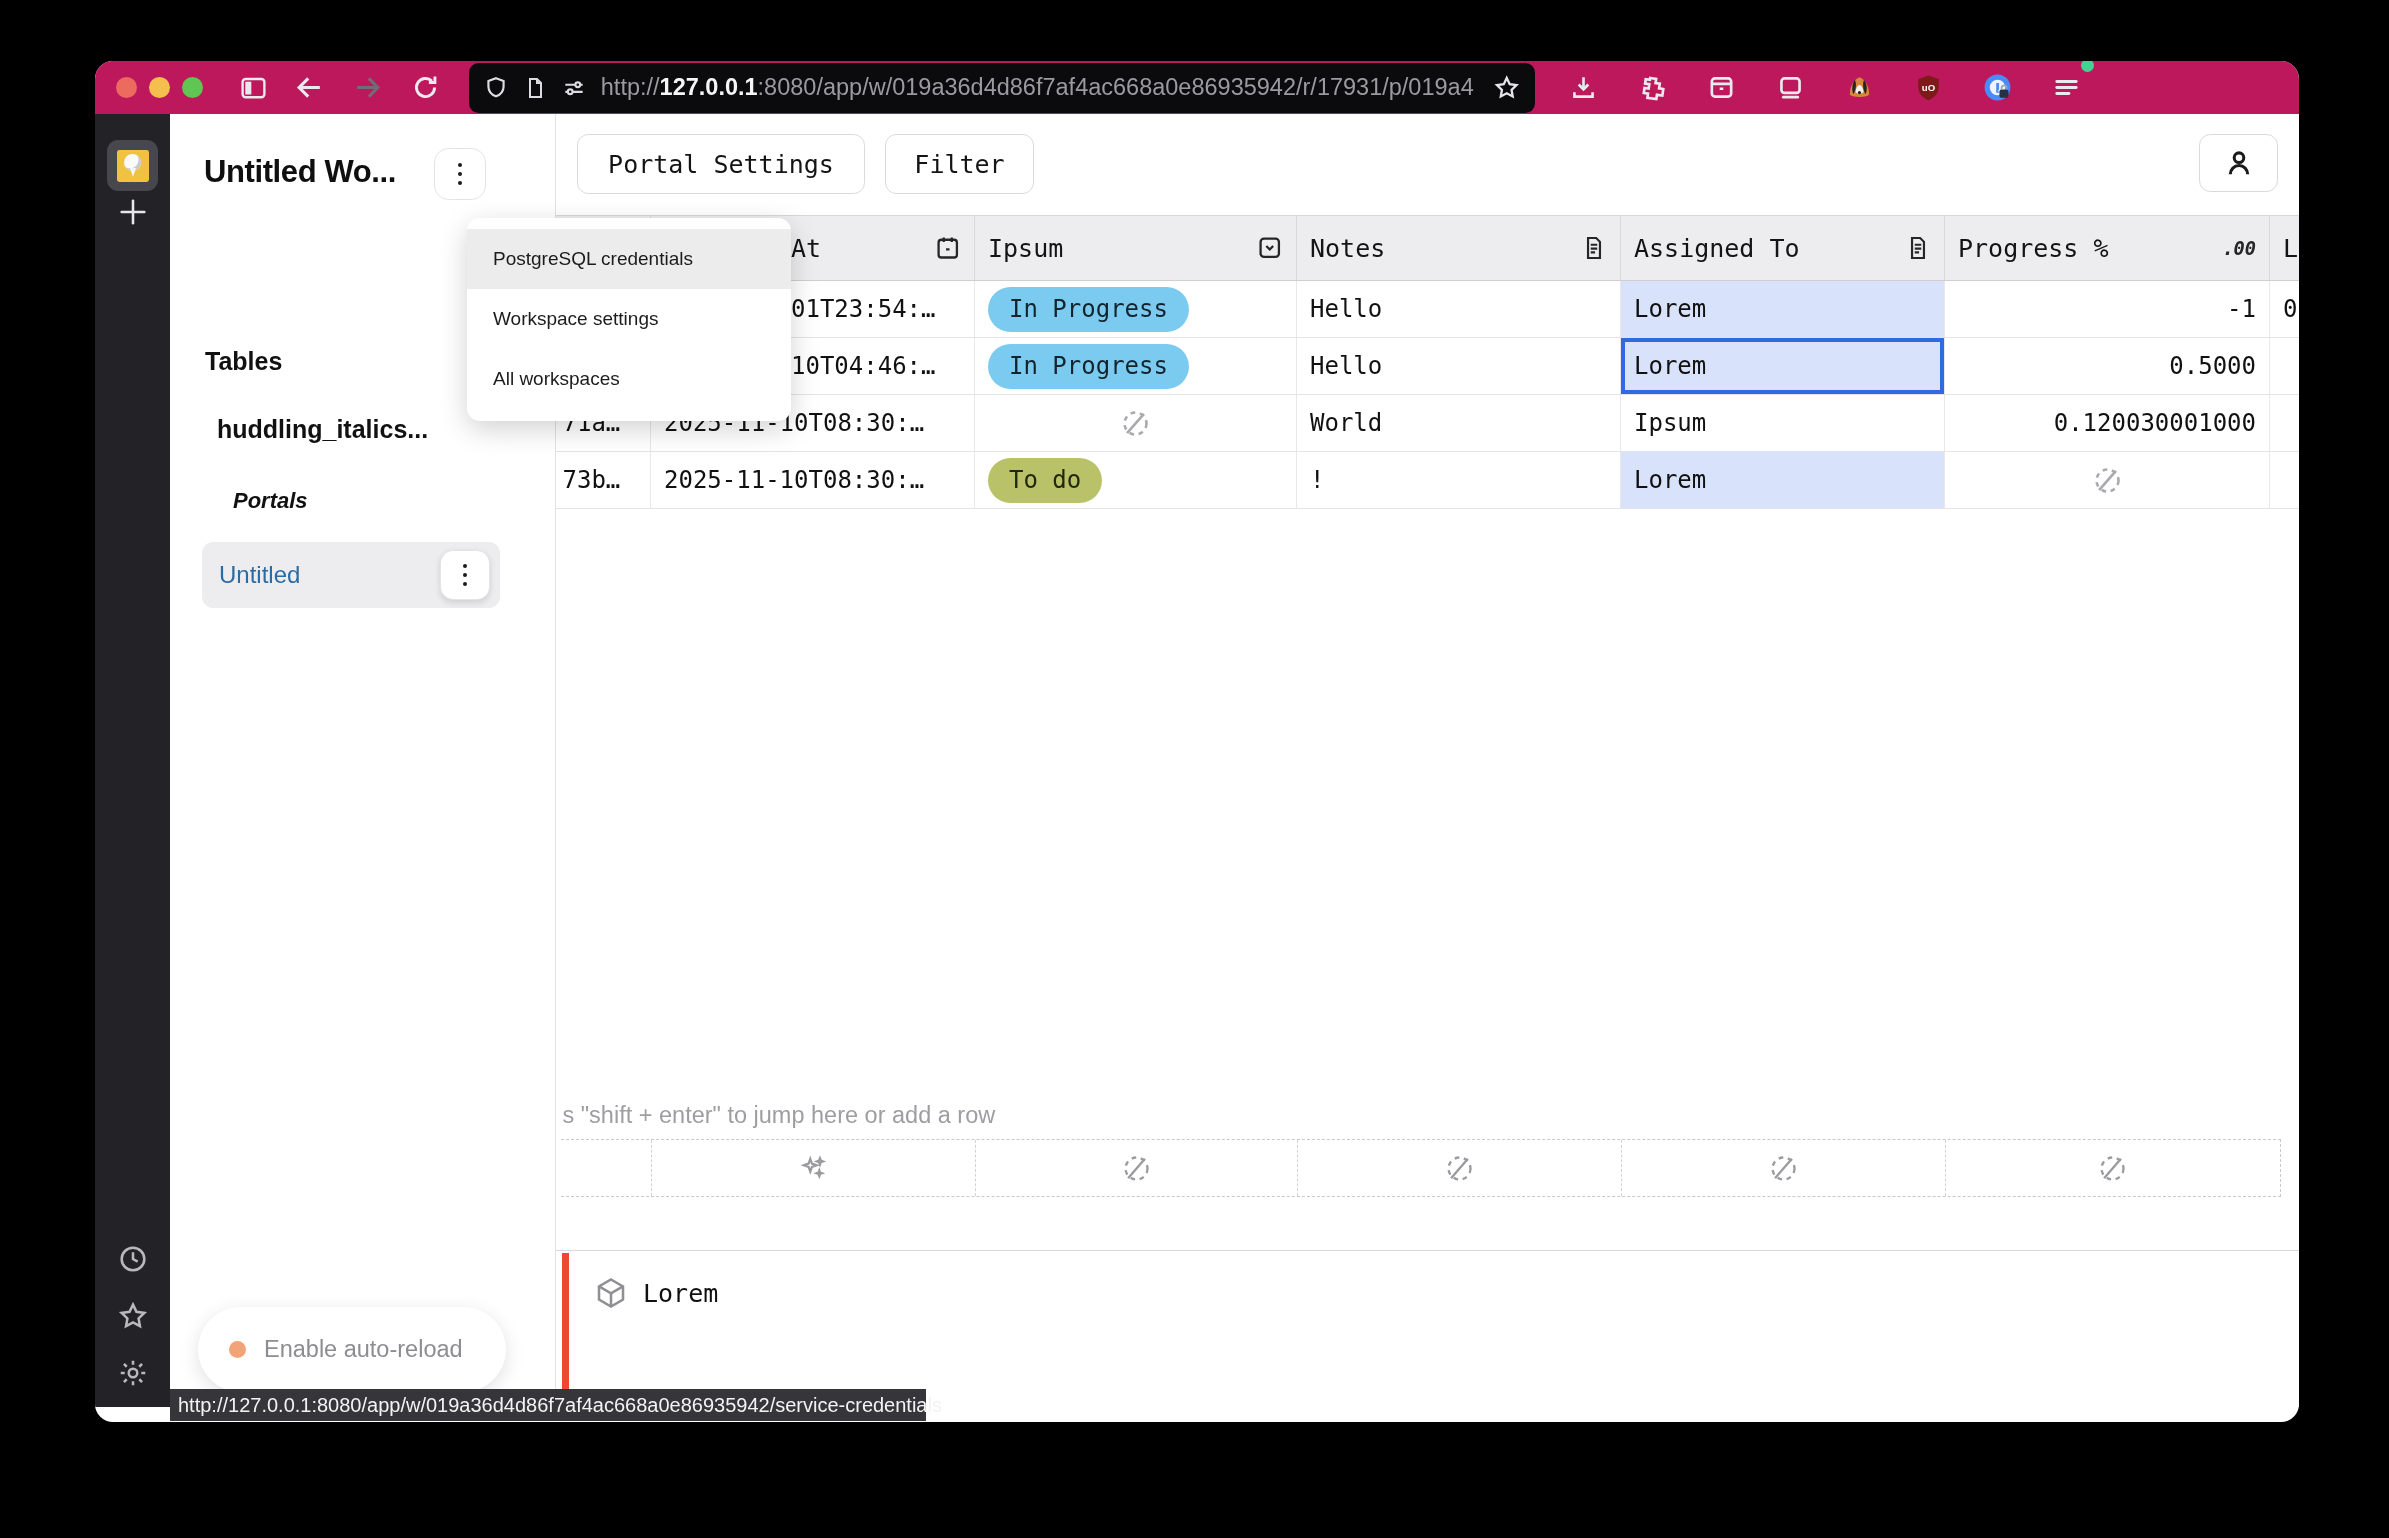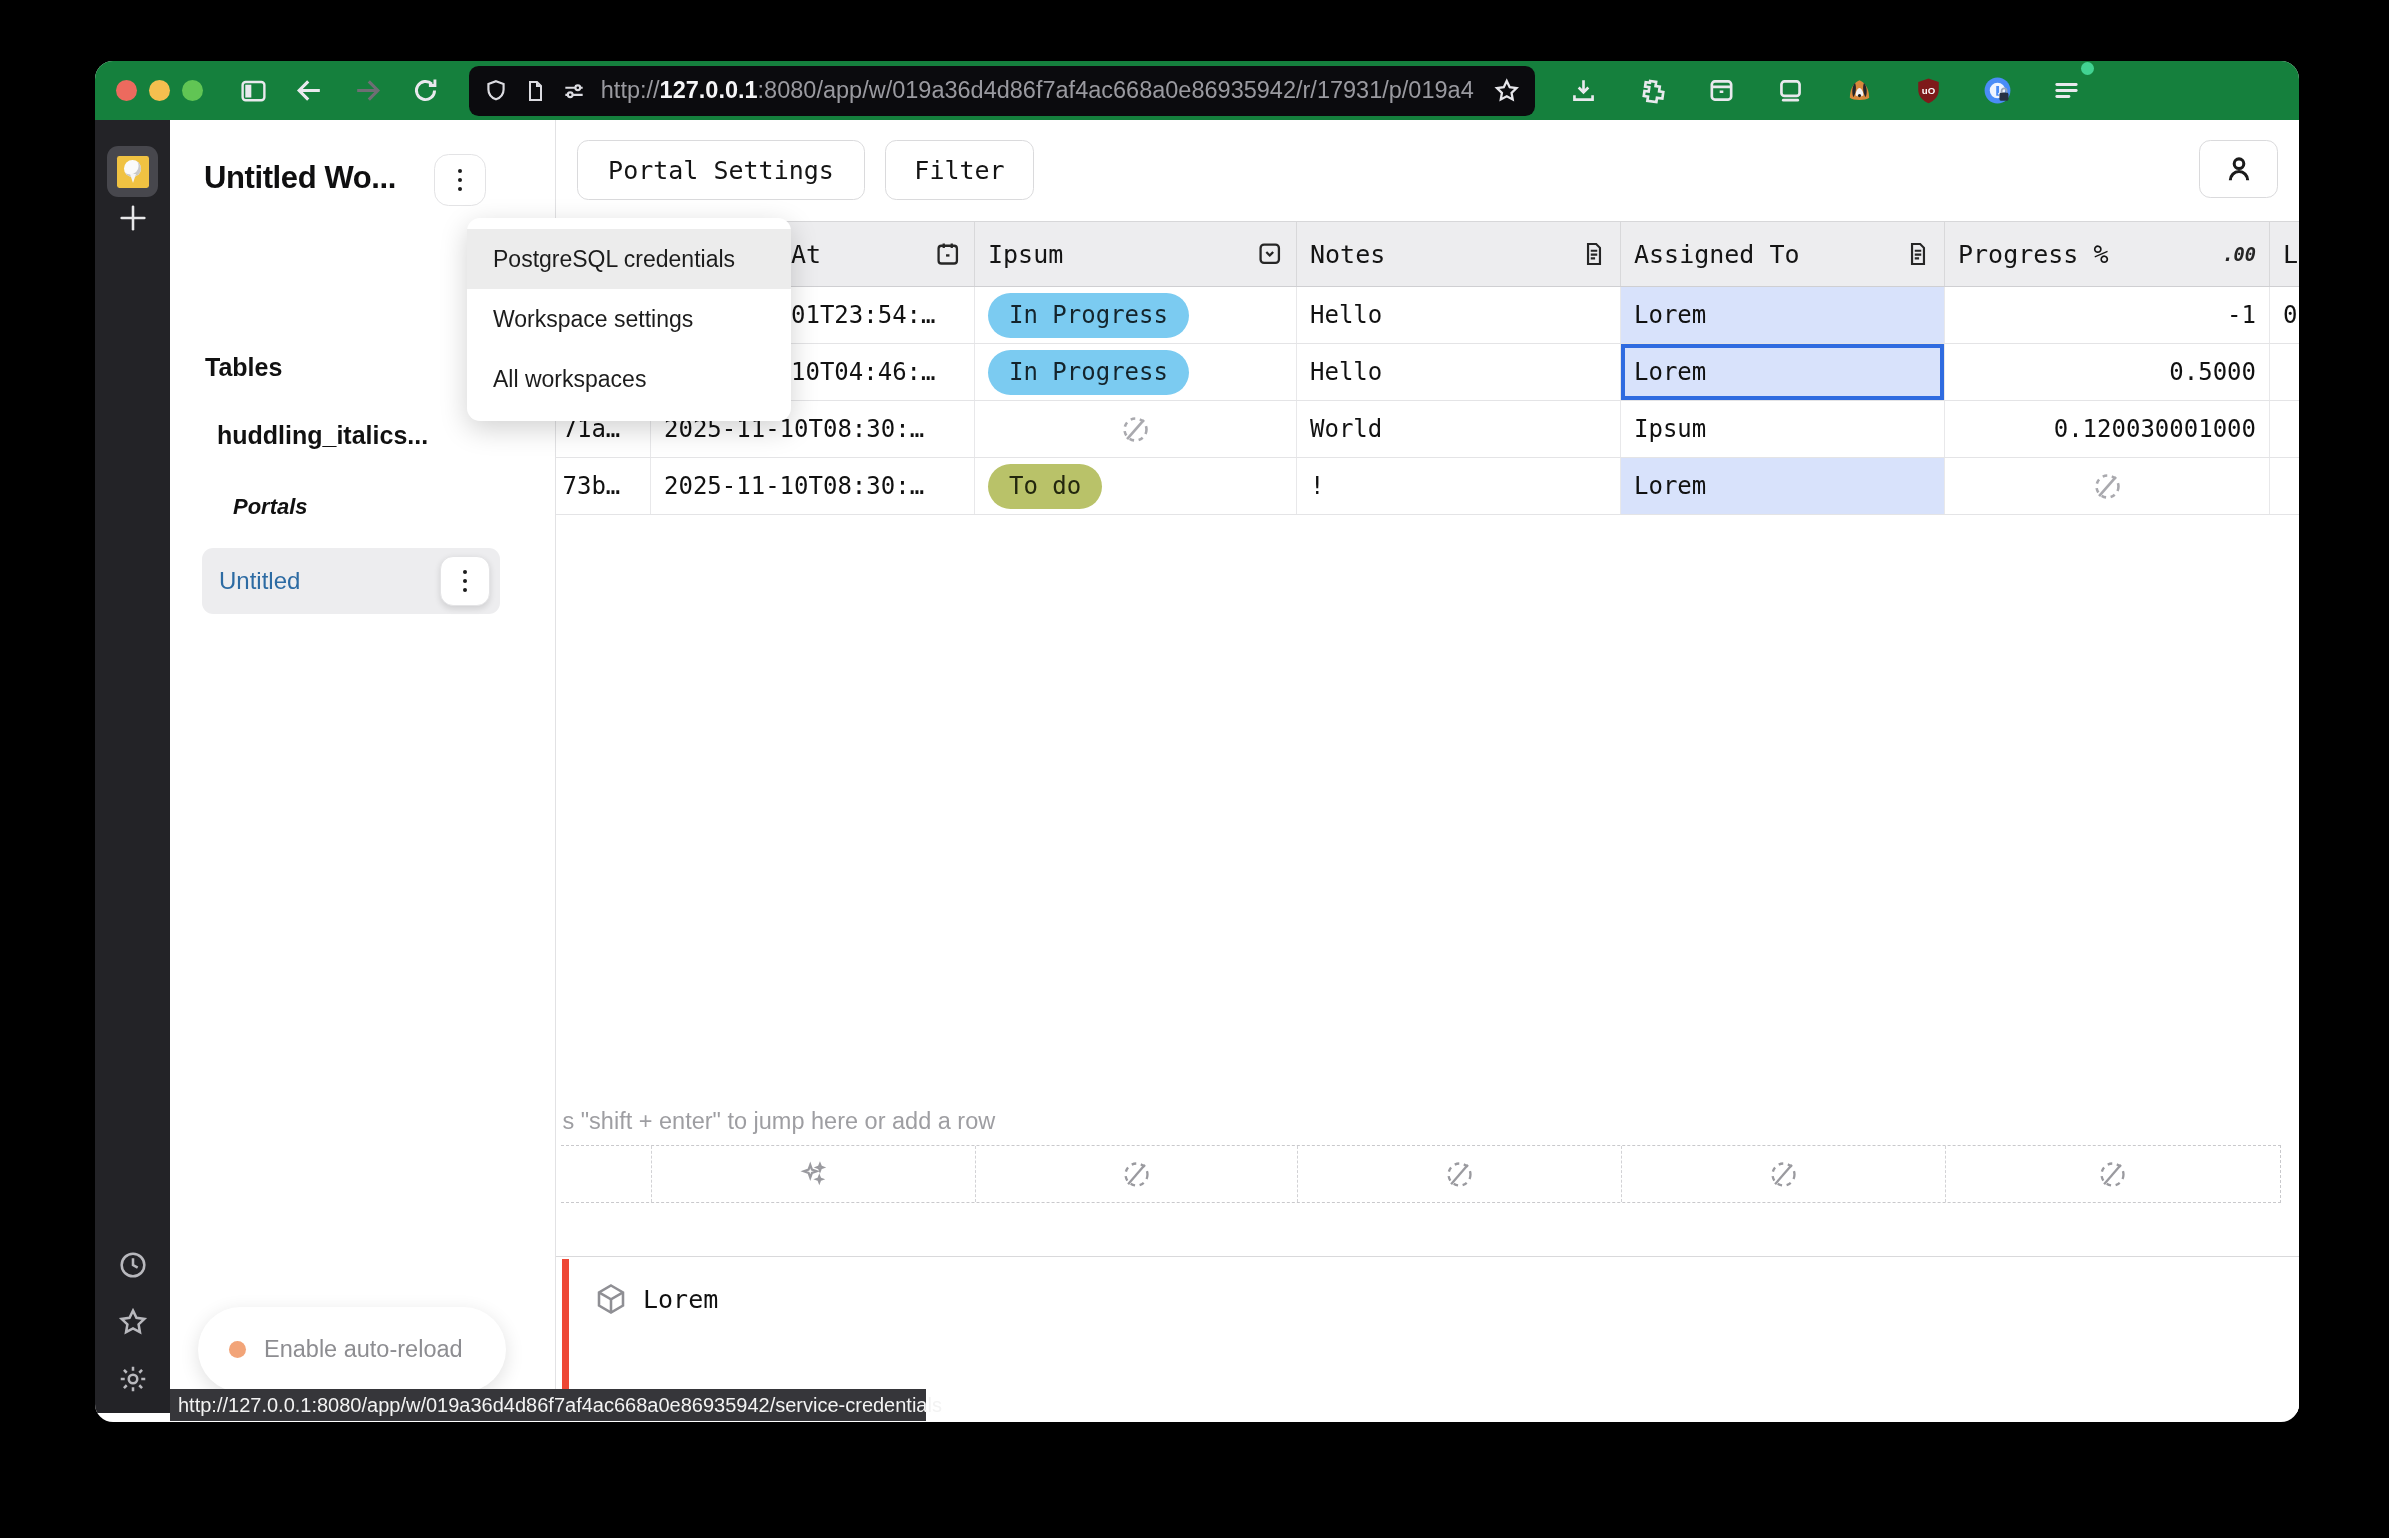--- a/index.html
+++ b/index.html
@@ -2,21 +2,21 @@
 <html style="font-size:13px"><head>
 <meta charset="utf-8">
 <style>
   * { margin:0; padding:0; box-sizing:border-box; }
   html,body { width:2389px; height:1538px; background:#000; font-family:"Liberation Sans",sans-serif; }
 
   .window { position:absolute; left:95px; top:61px; width:2204px; height:1361px;
             border-radius:18px; overflow:hidden; background:#fff; }
 
   
-  .chrome { position:relative; height:59px; background:#15803d; display:flex; align-items:center; padding:0 21px; }
+  .chrome { position:relative; height:53px; background:#be185d; display:flex; align-items:center; padding:0 21px; }
   .lights { display:flex; gap:12px; margin-right:27.5px; }
   .light { width:21px; height:21px; border-radius:50%; }
   .l-close{background:#ec6a5e;} .l-min{background:#f5bf4f;} .l-zoom{background:#61c554;}
   .chromebtn { display:flex; align-items:center; justify-content:center; width:45px; height:45px; color:#e9e9ee; }
   .chromebtn.dis { color:#6e6e74; }
   .urlbar { margin-left:21px; width:1066px; height:50px; background:#0b0b0e; border-radius:9.7px;
             display:flex; align-items:center; padding:0 14.6px; gap:13.8px; }
   .urltext { font-size:23.5px; color:#9a9aa0; white-space:nowrap; overflow:hidden; flex:1; }
   .urltext b { color:#f5f5f7; font-weight:700; }
   .chrome-right { display:flex; align-items:center; gap:24px; margin-left:26px; color:#dcdce1; }
@@ -90,21 +90,21 @@
   .nc1{width:90px;} .nc2{width:324px;} .nc3{width:322px;} .nc4{width:324px;} .nc5{width:324px;} .nc6{flex:1;}
 
   .footer { position:absolute; left:0; right:0; top:1136px; bottom:0; background:#fff; border-top:0.8px solid #d9d9db; }
   .redbar { position:absolute; left:5.7px; top:1.6px; bottom:0; width:7.3px; background:#ee4735; }
   .fcube { position:absolute; left:37px; top:24px; color:#8f8f94; }
   .flabel { position:absolute; left:87px; top:27.5px; font-family:"DejaVu Sans Mono",monospace; font-size:25px; font-weight:500; color:#101010; }
 
   
   .menu { position:absolute; left:372px; top:157px; width:324px; background:#fff; border-radius:13px;
           box-shadow:0 8px 27.5px rgba(0,0,0,.18); padding:11.3px 0; z-index:50; }
-  .menu .mi { height:60px; display:flex; align-items:center; padding:0 26px; font-size:23px; color:#1c1c1c; white-space:nowrap; }
+  .menu .mi { height:60px; display:flex; align-items:center; padding:0 26px; font-size:19px; color:#1c1c1c; white-space:nowrap; }
   .menu .mi.active { background:#ececec; }
 
   
   .statusbar { position:absolute; left:75px; top:1328px; width:756px; height:32px; background:#36363a;
                display:flex; align-items:center; padding:0 8px; z-index:60; }
   .statusbar span { font-size:20px; color:#f3f3f3; white-space:nowrap; }
 
   svg { display:block; }
 </style>
 </head>

